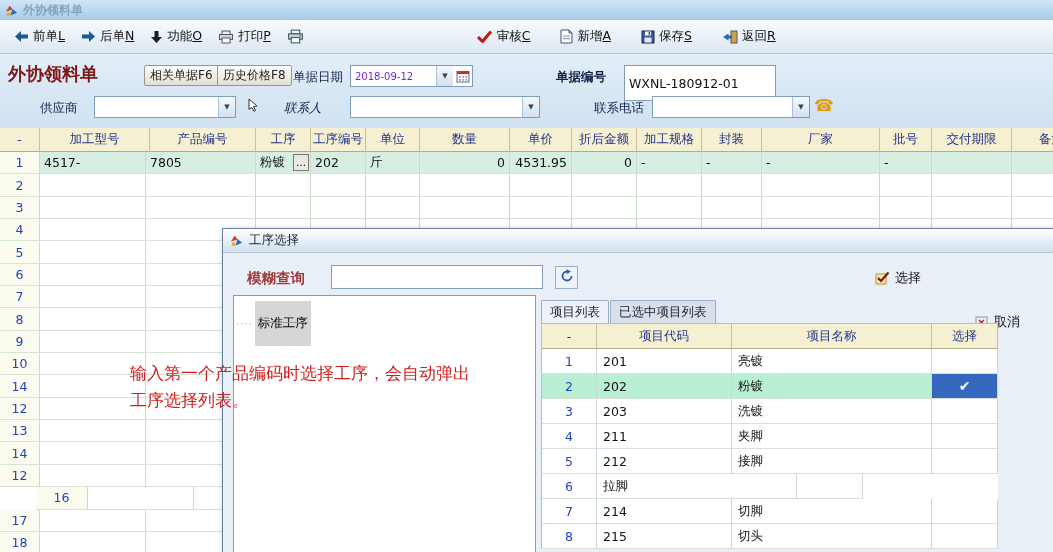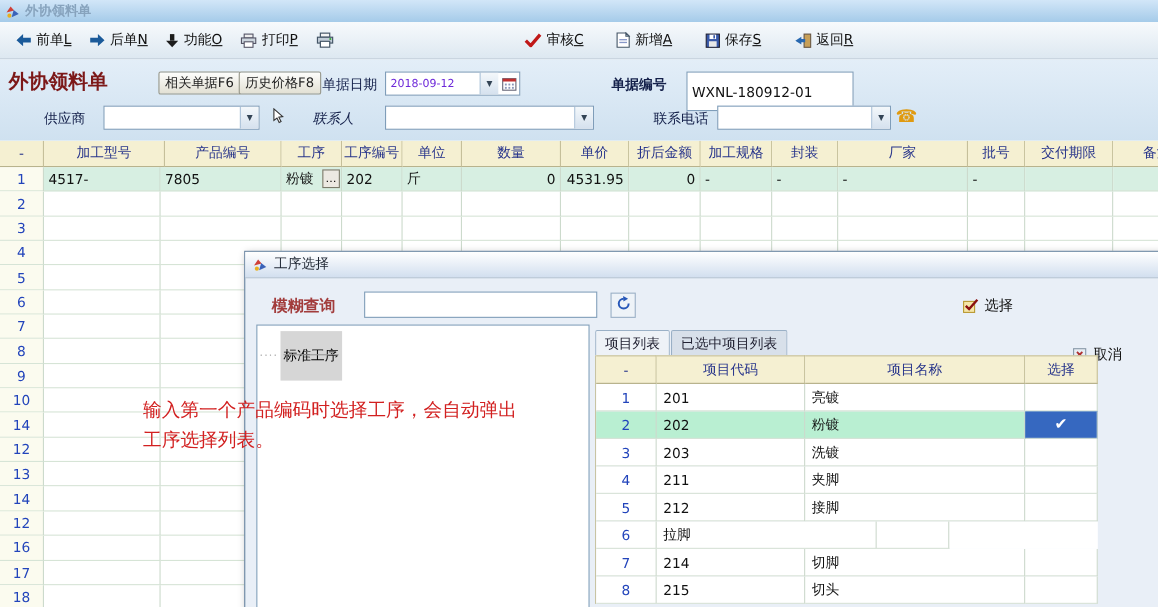--- a/index.html
+++ b/index.html
@@ -519,21 +519,21 @@
           <div class="gcell a-r" style="width: 62px;"></div>
           <div class="gcell a-r" style="width: 65px;"></div>
           <div class="gcell a-l" style="width: 65px;"></div>
           <div class="gcell a-l" style="width: 60px;"></div>
           <div class="gcell a-l" style="width: 118px;"></div>
           <div class="gcell a-l" style="width: 52px;"></div>
           <div class="gcell a-l" style="width: 80px;"></div>
           <div class="gcell a-l" style="width: 80px;"></div>
         </div>
         <div class="grow">
-          <div class="gcell a-c gnum" style="width: 40px;">16</div>
+          <div class="gcell a-c gnum" style="width: 52px; margin-left: 36px;">16</div>
           <div class="gcell a-l" style="width: 106px;"></div>
           <div class="gcell a-l" style="width: 110px;"></div>
           <div class="gcell a-l" style="width: 55px;"></div>
           <div class="gcell a-l" style="width: 55px;"></div>
           <div class="gcell a-l" style="width: 54px;"></div>
           <div class="gcell a-r" style="width: 90px;"></div>
           <div class="gcell a-r" style="width: 62px;"></div>
           <div class="gcell a-r" style="width: 65px;"></div>
           <div class="gcell a-l" style="width: 65px;"></div>
           <div class="gcell a-l" style="width: 60px;"></div>

